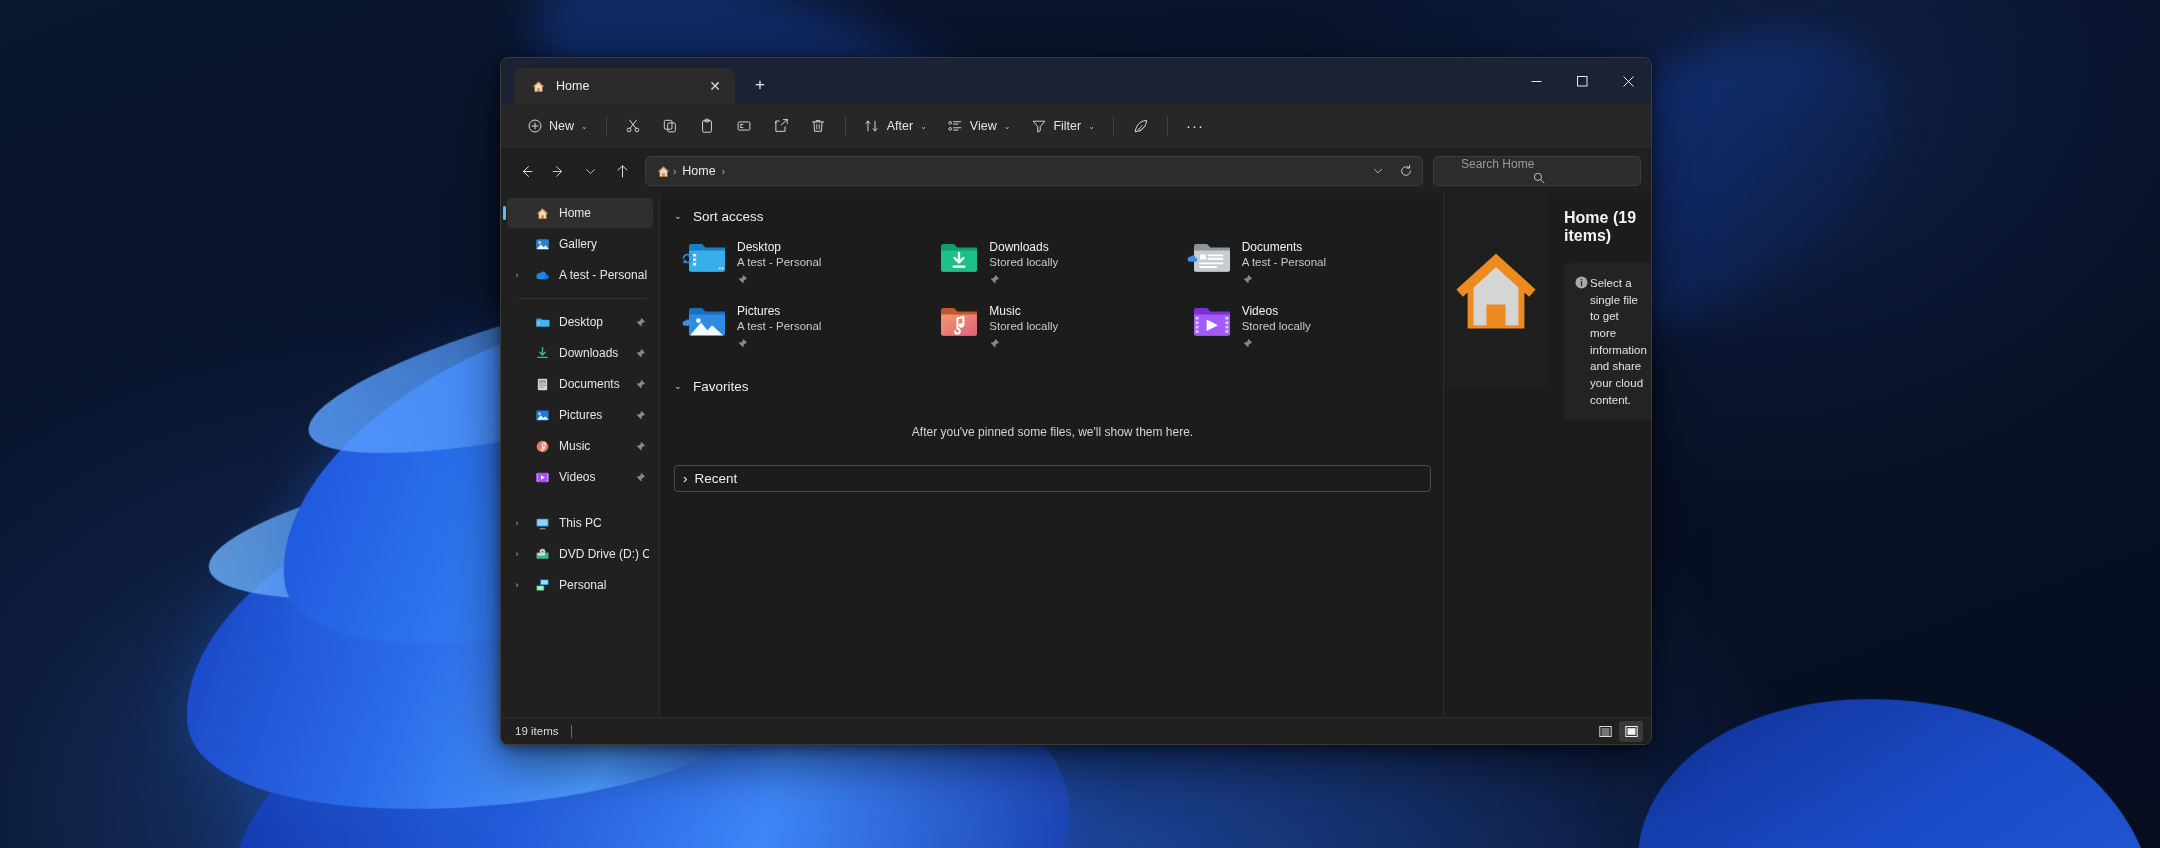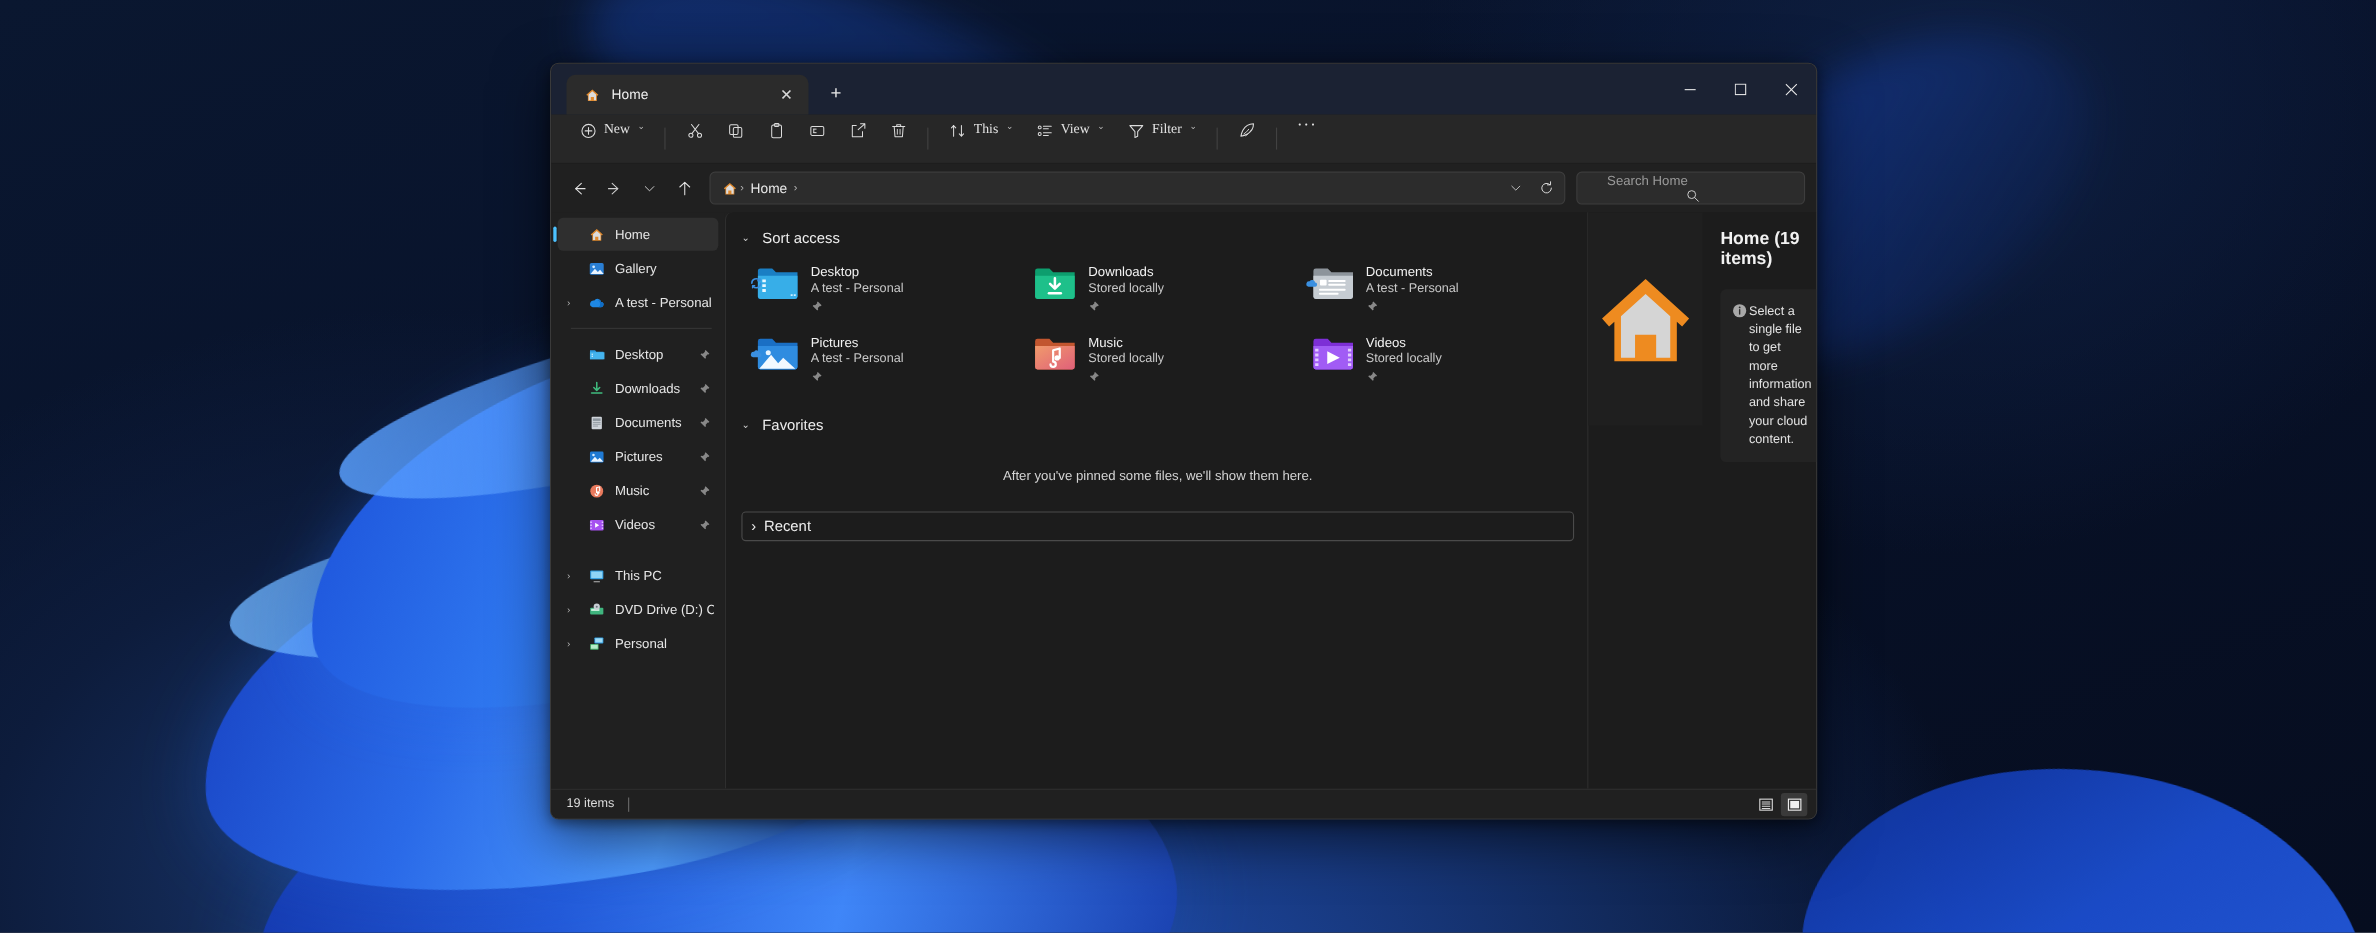--- a/index.html
+++ b/index.html
@@ -124,22 +124,22 @@
   }
 
   
   #cmdbar {
     height: 45px; background: #272727;
     display: flex; align-items: center; padding: 0 10px 0 16px;
     gap: 2px; flex: none;
     border-bottom: 1px solid #1e1e1e;
   }
   .cmd {
-    height: 32px; border-radius: 5px; display: flex; align-items: flex-start;
-    gap: 6px; padding: 0 9px; color: #e4e4e4; font-size: 12.5px; white-space: nowrap; font-family: Liberation Serif, serif;
+    height: 32px; border-radius: 5px; display: flex; align-items: center;
+    gap: 6px; padding: 0 9px; color: #e4e4e4; font-size: 12.5px; white-space: nowrap;
   }
   .cmd .ico { display: flex; align-items: center; justify-content: center; width: 17px; height: 17px; }
   .cmd .chev { font-size: 8px; color: #bdbdbd; margin-left: 1px; }
   .cmd-sep { width: 1px; height: 20px; background: #424242; margin: 0 7px; }
 
   
   #addressrow {
     height: 44px; background: #202020; display: flex; align-items: center;
     padding: 0 10px 0 10px; gap: 2px; flex: none;
   }
@@ -381,21 +381,21 @@
 
       <div class="cmd-sep"></div>
 
       <div class="cmd">
         <span class="ico">
           <svg width="16" height="16" viewBox="0 0 18 18">
               <path d="M4.4 14.4V3.6M4.4 3.6 2.2 6M4.4 3.6 6.6 6" stroke="#dcdcdc" stroke-width="1.05" fill="none" stroke-linecap="round" stroke-linejoin="round"></path>
               <path d="M12.4 3.6v10.8M12.4 14.4 10.2 12M12.4 14.4 14.6 12" stroke="#dcdcdc" stroke-width="1.05" fill="none" stroke-linecap="round" stroke-linejoin="round"></path>
             </svg>
         </span>
-        <span>This</span>
+        <span>After</span>
         <span class="chev">⌄</span>
       </div>
       <div class="cmd">
         <span class="ico">
           <svg width="16" height="16" viewBox="0 0 18 18">
               <circle cx="3.6" cy="5.4" r="1.5" fill="none" stroke="#dcdcdc" stroke-width="1.05"></circle>
               <circle cx="3.6" cy="12.2" r="1.5" fill="none" stroke="#dcdcdc" stroke-width="1.05"></circle>
               <path d="M7.4 4.2h8M7.4 6.8h5M7.4 11h8M7.4 13.6h5" stroke="#dcdcdc" stroke-width="1.05" stroke-linecap="round"></path>
             </svg>
         </span>

